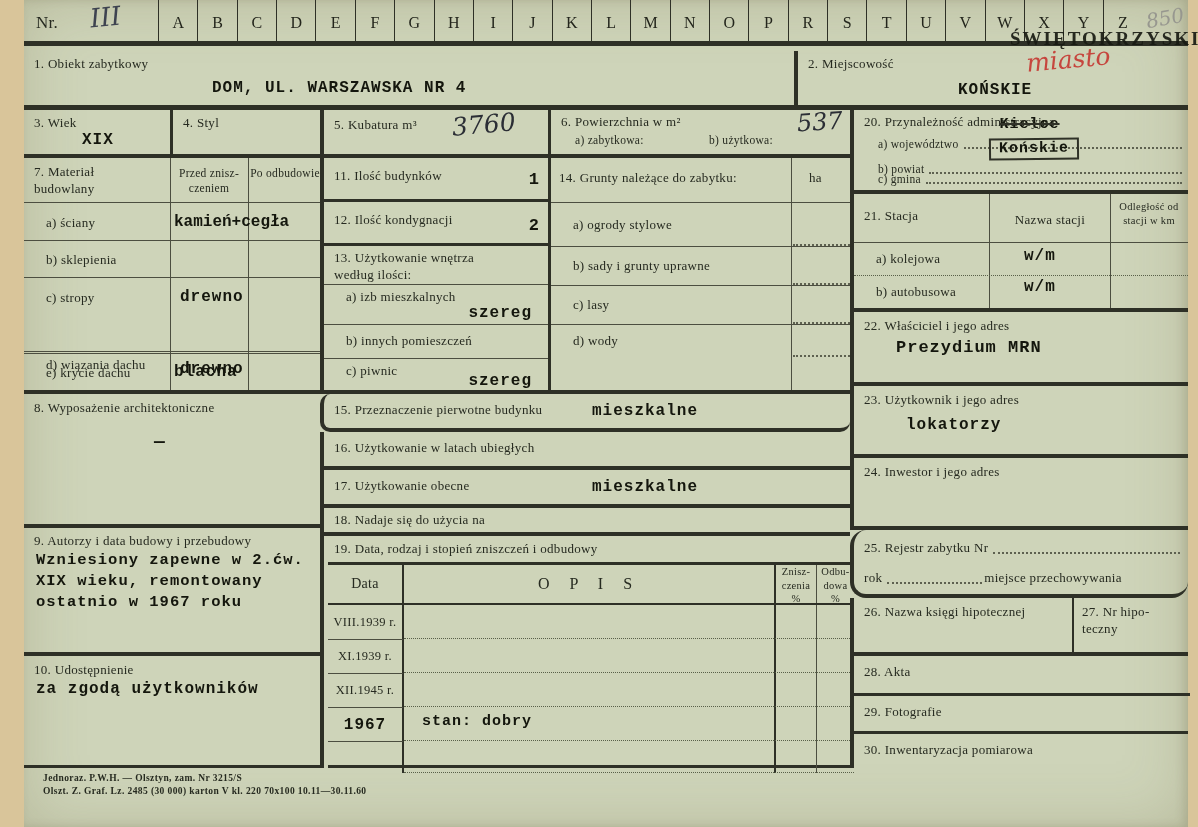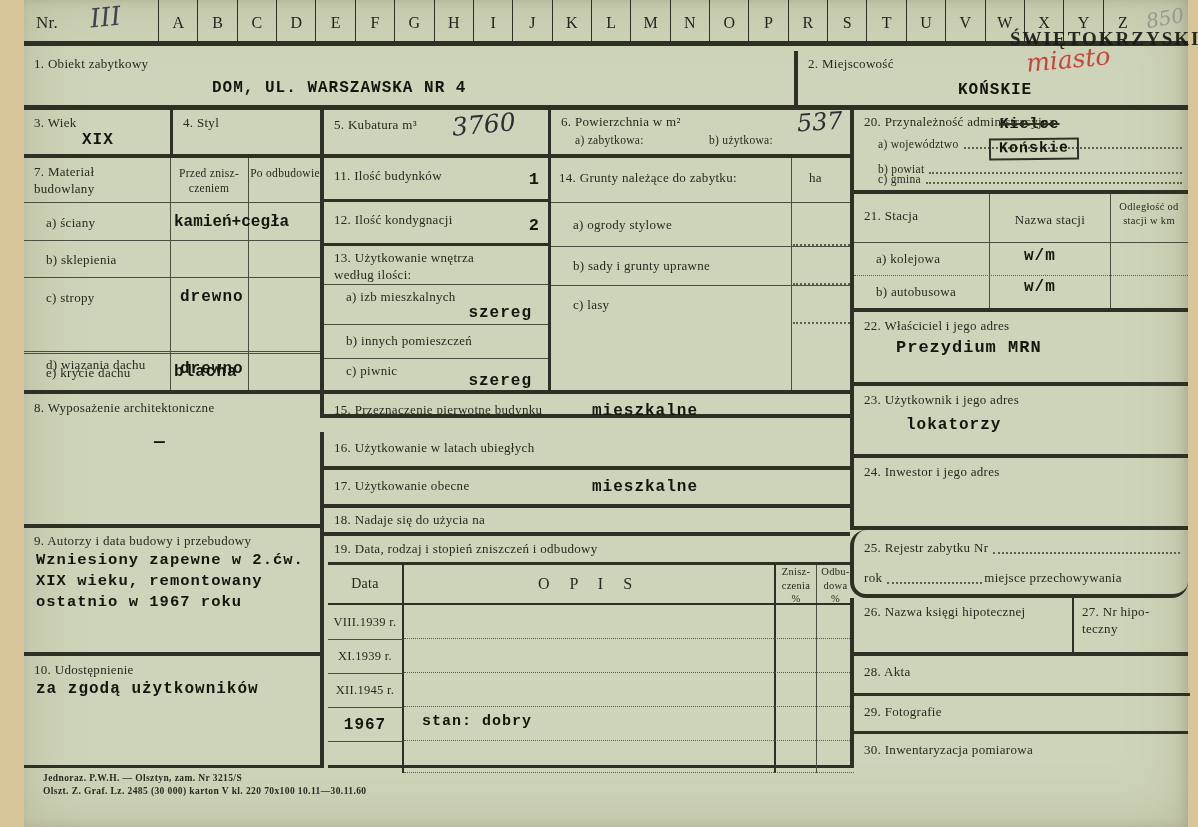--- a/index.html
+++ b/index.html
@@ -199,23 +199,27 @@
       <span class="abs dotline" style="left:242px;bottom:0;width:57px;"></span>
     </div>
     <div class="abs bt1" style="left:0;top:88px;width:299px;height:39px;">
       <span class="abs lab" style="left:22px;top:11px;">b) sady i grunty uprawne</span>
       <span class="abs dotline" style="left:242px;bottom:0;width:57px;"></span>
     </div>
     <div class="abs bt1" style="left:0;top:127px;width:299px;height:39px;">
       <span class="abs lab" style="left:22px;top:11px;">c) lasy</span>
       <span class="abs dotline" style="left:242px;bottom:0;width:57px;"></span>
     </div>
-  </div>
-
-  <div class="sec bb4 bl4" style="left:320px;top:394px;width:530px;height:24px;">
+    <div class="abs bt1" style="left:0;top:166px;width:299px;height:33px;">
+      <span class="abs lab" style="left:22px;top:8px;">d) wody</span>
+      <span class="abs dotline" style="left:242px;bottom:0;width:57px;"></span>
+    </div>
+  </div>
+
+  <div class="sec bb4 bl4" style="left:320px;top:394px;width:530px;height:38px;border-radius:10px;">
     <span class="abs lab" style="left:10px;top:8px;">15. Przeznaczenie pierwotne budynku</span>
     <span class="abs typed" style="left:268px;top:8px;">mieszkalne</span>
   </div>
   <div class="sec bb4 bl4" style="left:320px;top:432px;width:530px;height:38px;">
     <span class="abs lab" style="left:10px;top:8px;">16. Użytkowanie w latach ubiegłych</span>
     <span class="abs typed" style="left:268px;top:8px;"></span>
   </div>
   <div class="sec bb4 bl4" style="left:320px;top:470px;width:530px;height:38px;">
     <span class="abs lab" style="left:10px;top:8px;">17. Użytkowanie obecne</span>
     <span class="abs typed" style="left:268px;top:8px;">mieszkalne</span>

